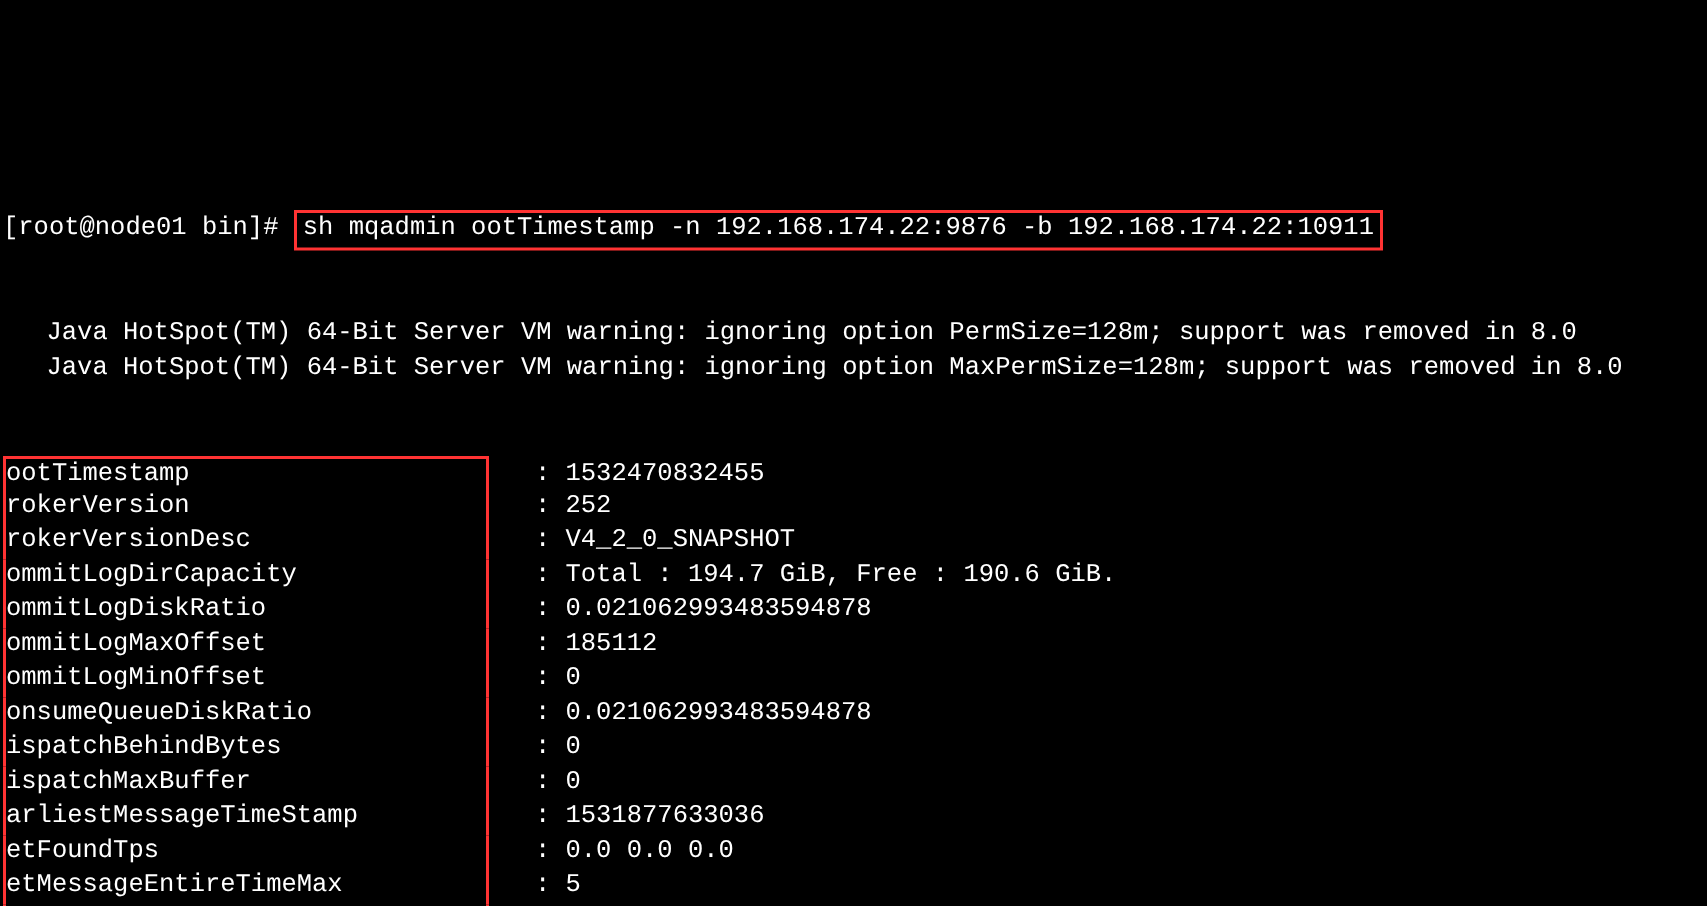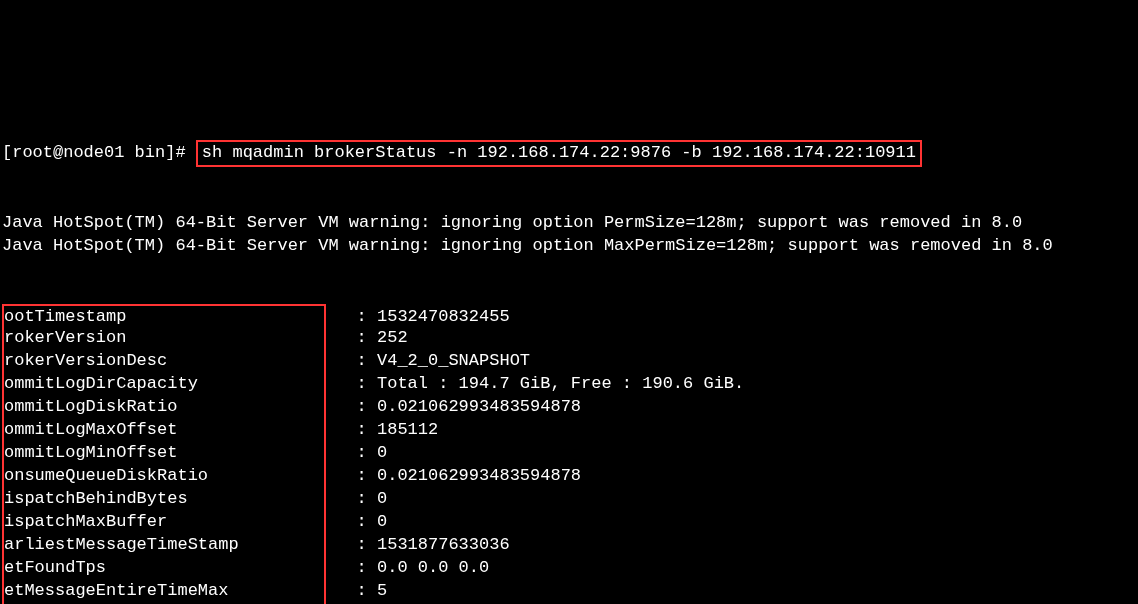--- a/index.html
+++ b/index.html
@@ -25,20 +25,21 @@
       display: inline;
       font-family: Liberation Mono, monospace;
     }
     .command-highlight {
       border: 2px solid #ff3333;
       display: inline-block;
       padding: 0 4px;
     }
     .warning-line {
       display: block;
+      margin-left: 29px;
     }
     .key-container {
       display: inline-block;
       border-left: 2px solid #ff3333;
       border-right: 2px solid #ff3333;
     }
     .key-container.first-row {
       border-top: 2px solid #ff3333;
     }
     .kv-row {
@@ -52,19 +53,19 @@
     .colon-val {
       display: inline;
     }
   </style>
 </head>
 <body>
 
 
 
 <div class="terminal">
-  <div><span class="prompt-prefix">[root@node01 bin]# </span><span class="command-highlight">sh mqadmin brokerStatus -n 192.168.174.22:9876 -b 192.168.174.22:10911</span></div>
+  <div><span class="prompt-prefix">[root@node01 bin]# </span><span class="command-highlight">sh mqadmin ootTimestamp -n 192.168.174.22:9876 -b 192.168.174.22:10911</span></div>
   <div id="warnings-block"><div class="warning-line">Java HotSpot(TM) 64-Bit Server VM warning: ignoring option PermSize=128m; support was removed in 8.0</div><div class="warning-line">Java HotSpot(TM) 64-Bit Server VM warning: ignoring option MaxPermSize=128m; support was removed in 8.0</div></div>
   <div id="status-block"><div class="kv-row"><span class="key-container first-row"><span class="key">ootTimestamp</span></span><span class="colon-val">   : 1532470832455</span></div><div class="kv-row"><span class="key-container"><span class="key">rokerVersion</span></span><span class="colon-val">   : 252</span></div><div class="kv-row"><span class="key-container"><span class="key">rokerVersionDesc</span></span><span class="colon-val">   : V4_2_0_SNAPSHOT</span></div><div class="kv-row"><span class="key-container"><span class="key">ommitLogDirCapacity</span></span><span class="colon-val">   : Total : 194.7 GiB, Free : 190.6 GiB.</span></div><div class="kv-row"><span class="key-container"><span class="key">ommitLogDiskRatio</span></span><span class="colon-val">   : 0.021062993483594878</span></div><div class="kv-row"><span class="key-container"><span class="key">ommitLogMaxOffset</span></span><span class="colon-val">   : 185112</span></div><div class="kv-row"><span class="key-container"><span class="key">ommitLogMinOffset</span></span><span class="colon-val">   : 0</span></div><div class="kv-row"><span class="key-container"><span class="key">onsumeQueueDiskRatio</span></span><span class="colon-val">   : 0.021062993483594878</span></div><div class="kv-row"><span class="key-container"><span class="key">ispatchBehindBytes</span></span><span class="colon-val">   : 0</span></div><div class="kv-row"><span class="key-container"><span class="key">ispatchMaxBuffer</span></span><span class="colon-val">   : 0</span></div><div class="kv-row"><span class="key-container"><span class="key">arliestMessageTimeStamp</span></span><span class="colon-val">   : 1531877633036</span></div><div class="kv-row"><span class="key-container"><span class="key">etFoundTps</span></span><span class="colon-val">   : 0.0 0.0 0.0</span></div><div class="kv-row"><span class="key-container"><span class="key">etMessageEntireTimeMax</span></span><span class="colon-val">   : 5</span></div><div class="kv-row"><span class="key-container"><span class="key">etMissTps</span></span></div></div>
 </div>
 
 
 
 
 </body></html>

